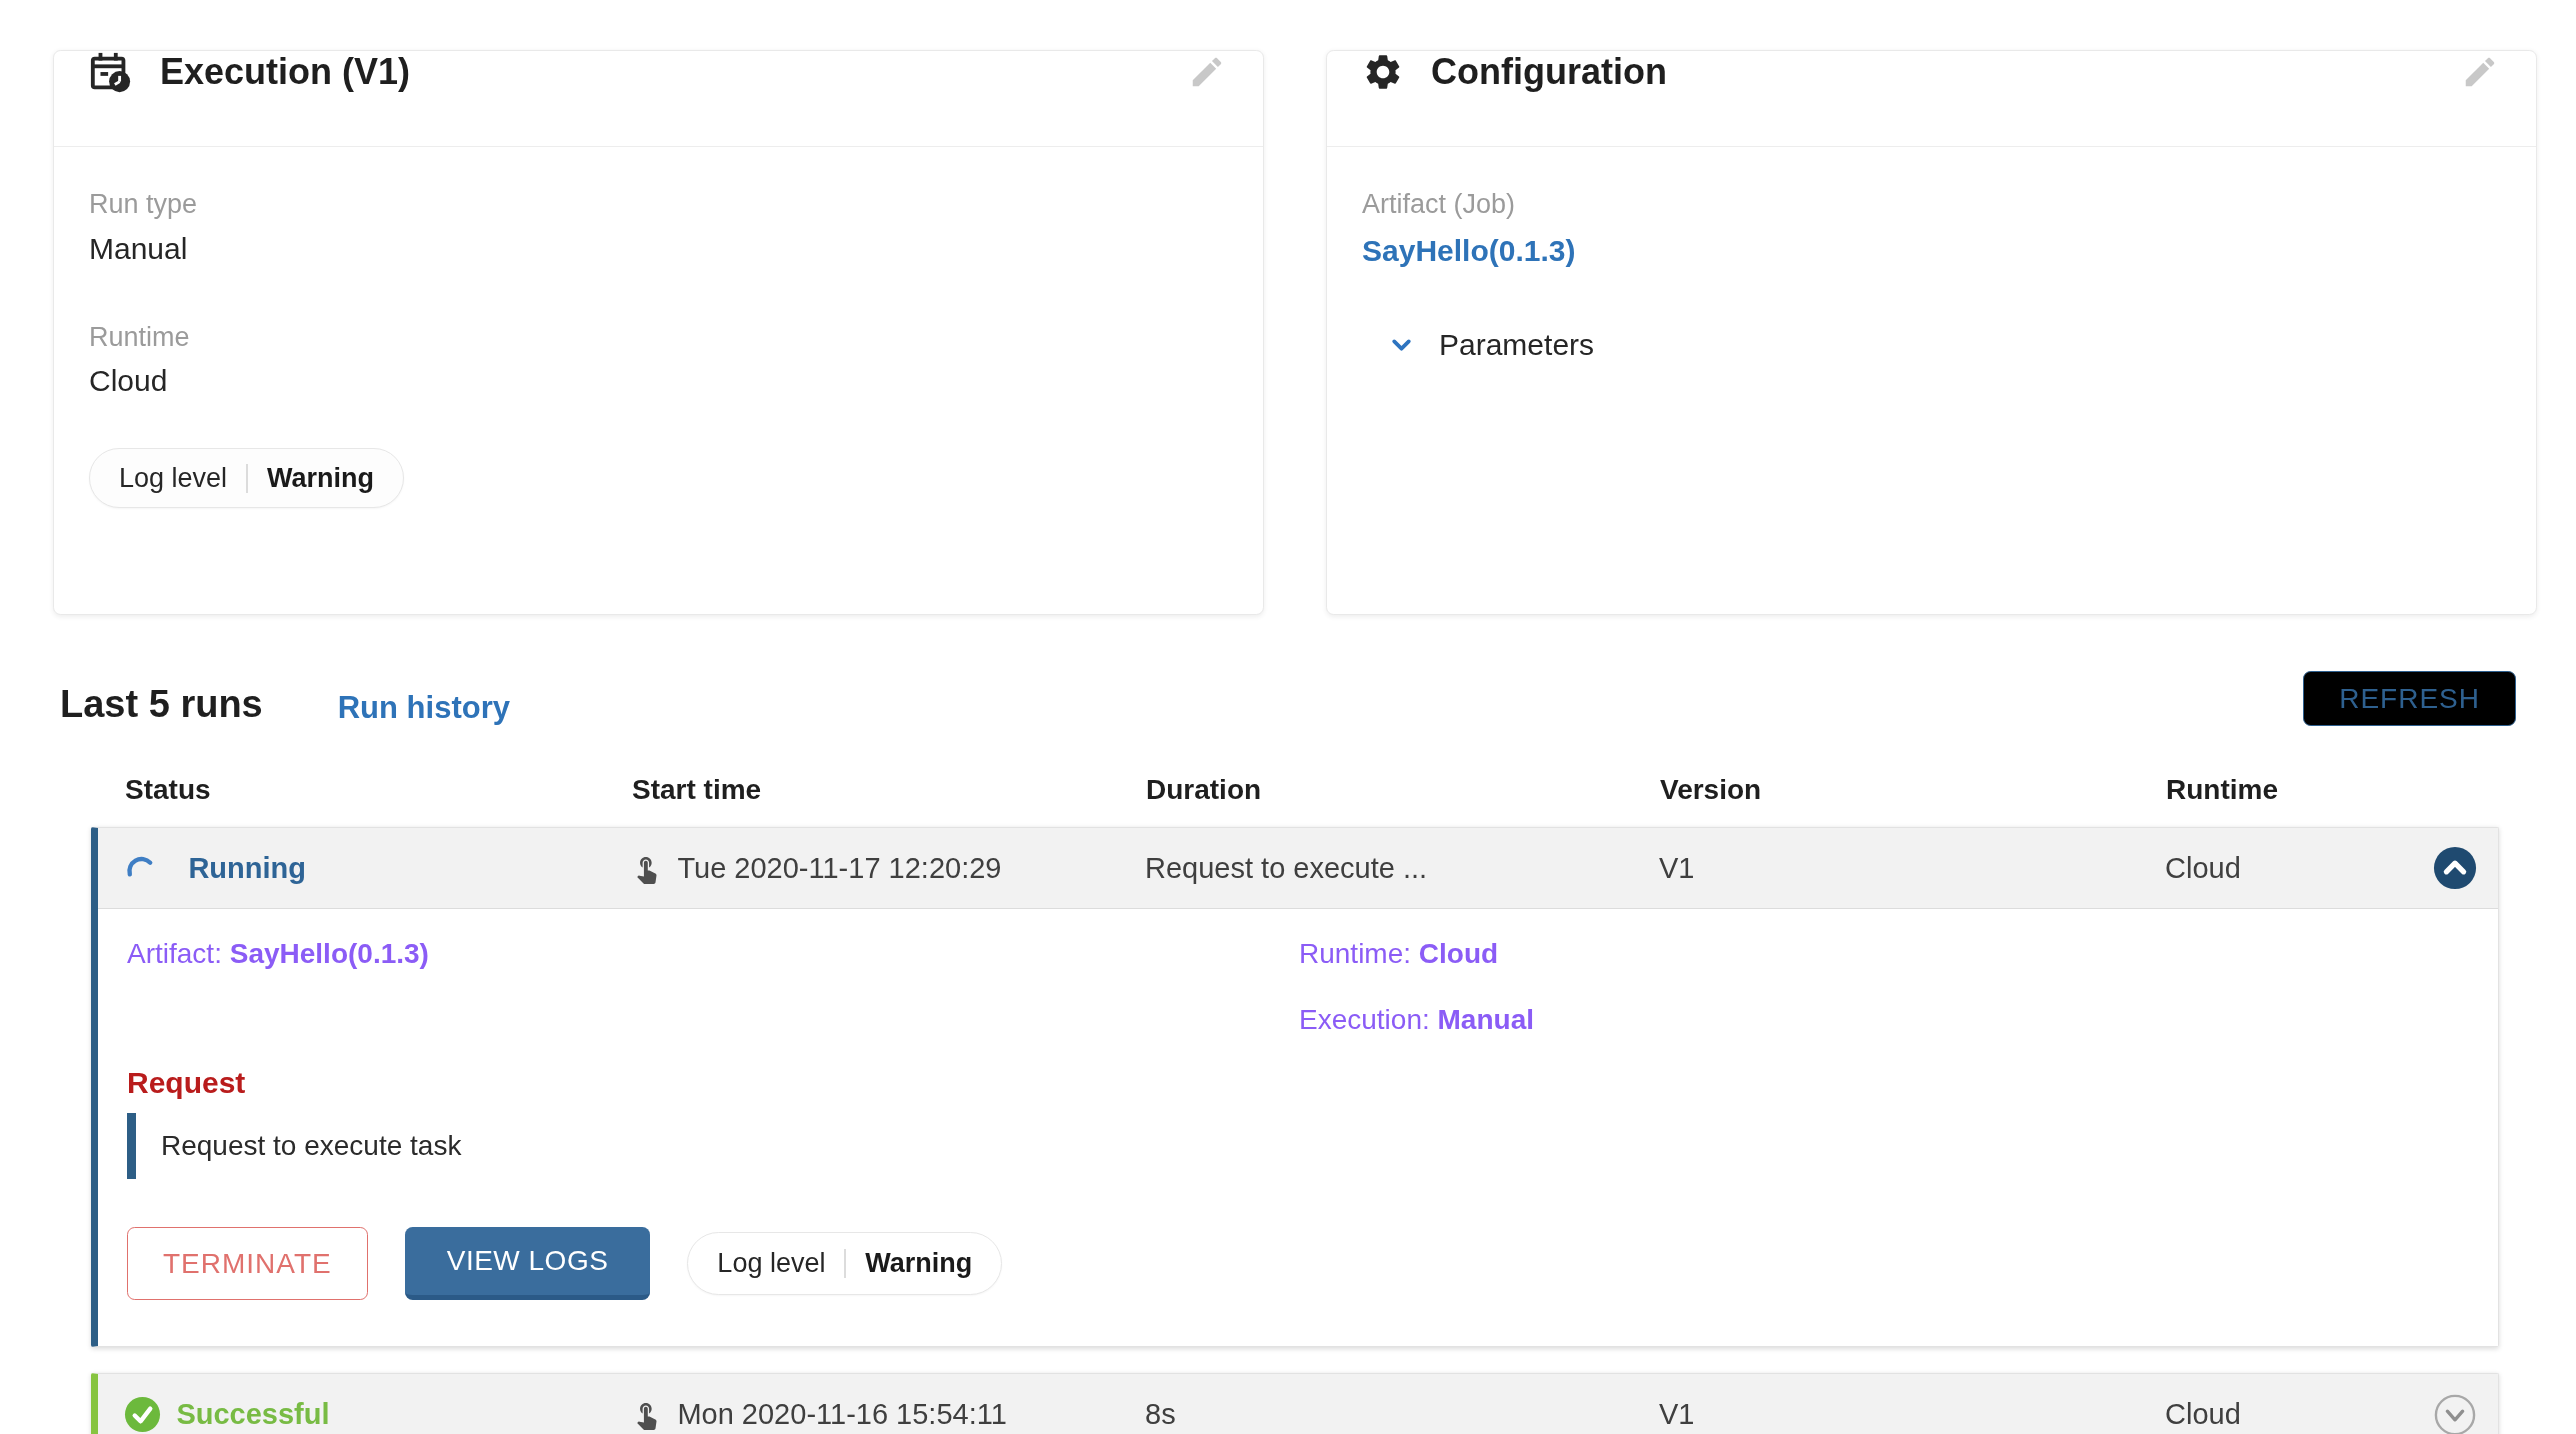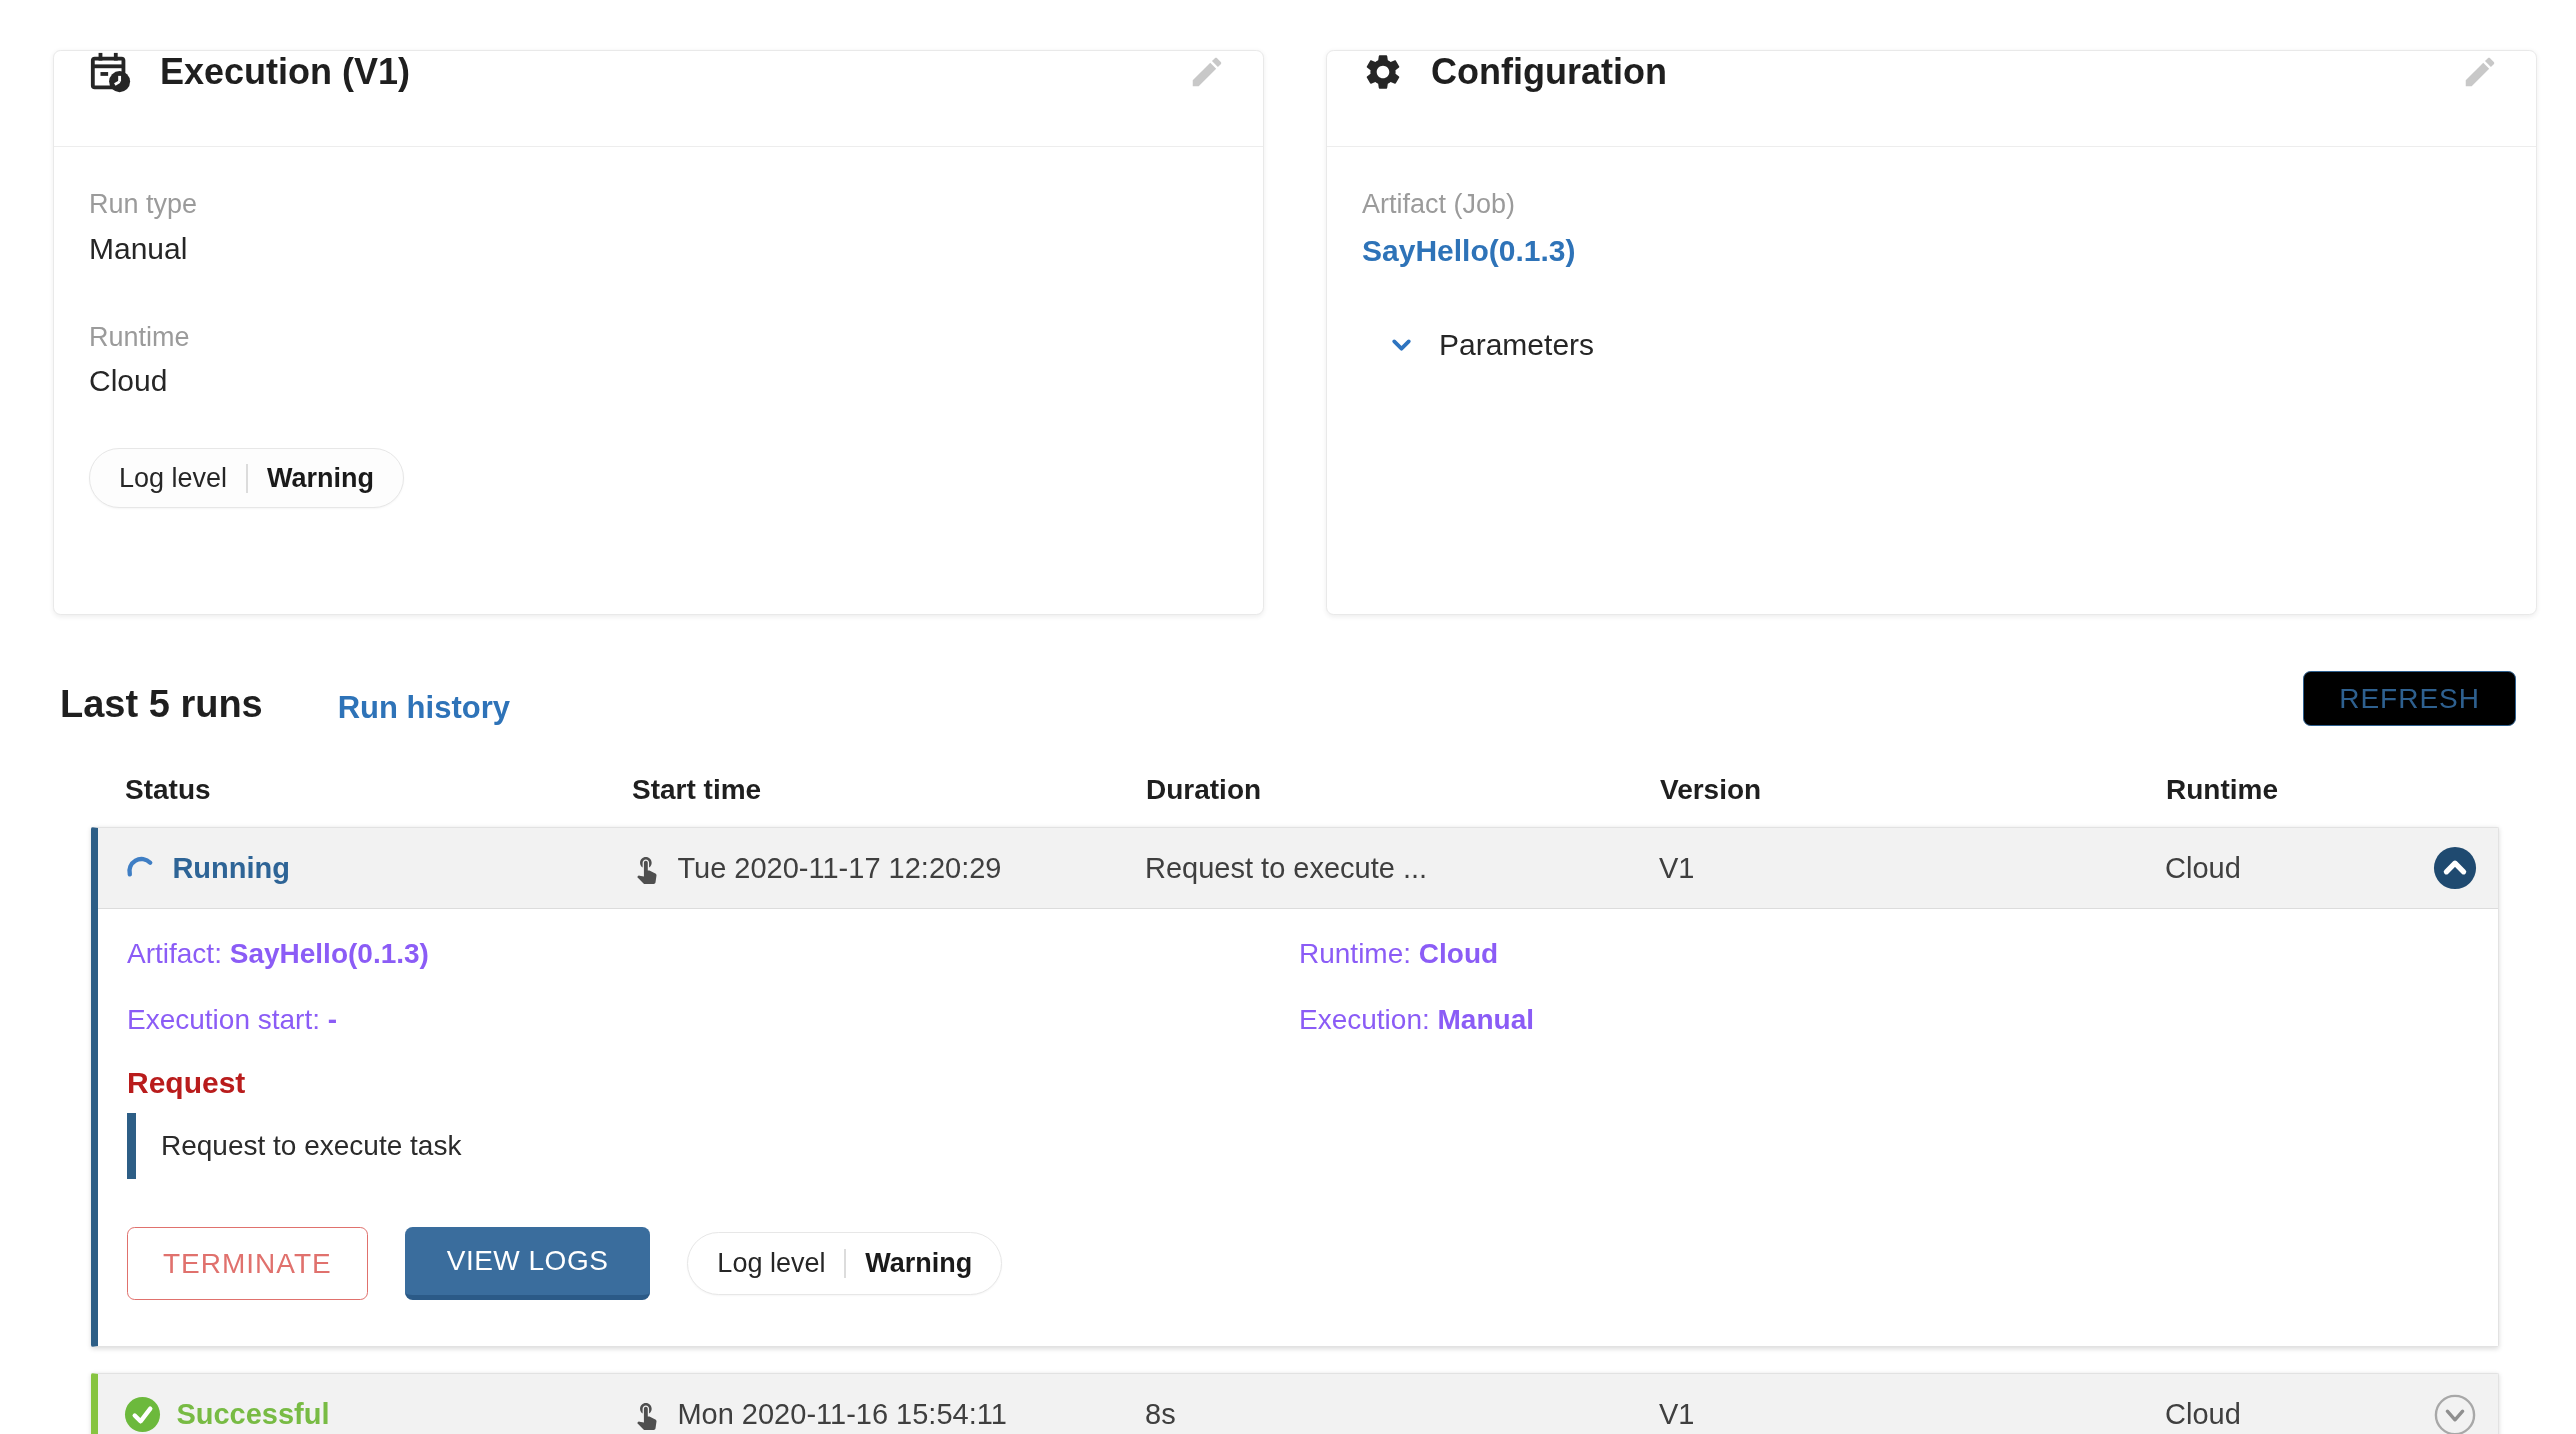--- a/index.html
+++ b/index.html
@@ -49,21 +49,21 @@
   .grid-cols { display:grid; grid-template-columns:459px 466px 466px 458px 1fr 87px; align-items:center;gap:48px; }
   .table-head { padding:48px 0 21px 34px; font-size:28px; font-weight:700; color:#1f1f1f; }
 
   .run-card { border:1.9px solid #e2e2e2; border-left:7.7px solid #2d5e86; border-radius:1.9px;
     box-shadow:0 1.9px 5.8px rgba(0,0,0,0.14); }
   .run-card.success { border-left-color:#87c440; margin-top:26px; }
   .run-row { height:81px; background:#f2f2f2; padding-left:26px; cursor:pointer; }
   .run-card.expanded .run-row { border-bottom:1.9px solid #dcdcdc; }
   .cell { font-size:29px; color:#3f3f3f; }
   .status-cell { display:flex; align-items:center; gap:15.4px; }
-  .status-running { font-size:29px; font-weight:700; color:#2e6496; }
+  .status-running { font-size:29px; font-weight:700; color:#2e6496;margin-left:16px; }
   .status-success { font-size:29px; font-weight:700; color:#78bb44; }
   .start-cell { display:flex; align-items:center; gap:15.4px; }
   .chev-cell { display:flex; justify-content:center; }
   .round-toggle { background:none; border:none; cursor:pointer; width:46px; height:46px;
     display:flex; align-items:center; justify-content:center; }
 
   
   .run-details { background:#fff; padding:27px 38px 46px 29px; }
   .detail-grid { display:grid; grid-template-columns:1172px 1fr; }
   .detail-line { font-size:28px; color:#8b5cf6; line-height:35px; }
@@ -212,26 +212,20 @@
       </div>
     </div>
 
     <div class="run-details">
       <div class="detail-grid">
         <div>
           <div class="detail-row">
             <div class="detail-line">
               <span>Artifact:</span>
               <b>SayHello(0.1.3)</b>
-            </div>
-          </div>
-          <div class="detail-row">
-            <div class="detail-line">
-              <span>Execution start:</span>
-              <b>-</b>
             </div>
           </div>
         </div>
         <div>
           <div class="detail-row">
             <div class="detail-line">
               <span>Runtime:</span>
               <b>Cloud</b>
             </div>
           </div>

